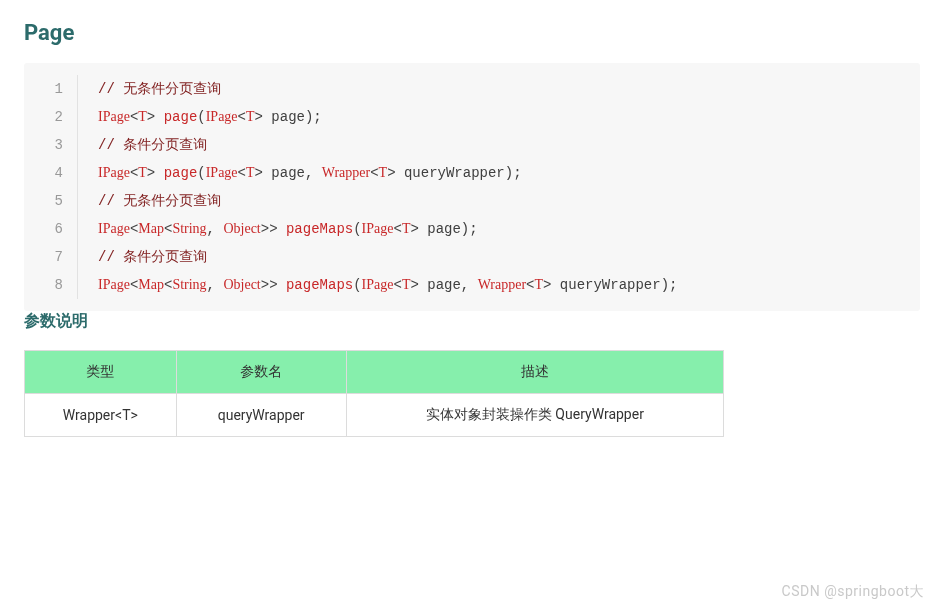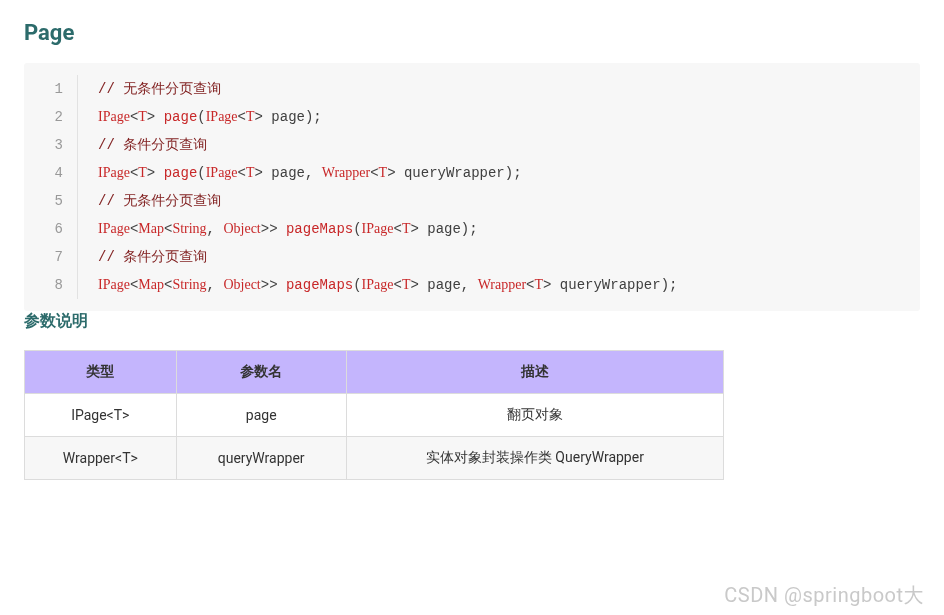--- a/index.html
+++ b/index.html
@@ -58,30 +58,30 @@
       width: 700px;
     }
     table.params-table th, table.params-table td {
       border: 1px solid #dcdcdc;
       padding: 12px 10px;
       text-align: center;
       font-size: 14px;
       color: #333;
     }
     table.params-table th {
-      font-weight: 700;
-      background: #c4b5fd;
+      font-weight: 400;
+      background: #86efac;
     }
     table.params-table tr:nth-child(even) td { background: #f7f7f7; }
     .watermark {
       position: fixed;
       right: 20px;
-      bottom: 6px;
+      bottom: 14px;
       color: #c9c9c9;
-      font-size: 20px;
+      font-size: 14px;
       letter-spacing: 0.5px;
     }
   </style>
 </head>
 <body>
 
 <h2 class="main-heading">Page</h2>
 
 <div class="code-block">
   <div class="gutter" id="gutter">
@@ -102,25 +102,20 @@
 <table class="params-table">
   <thead>
     <tr>
       <th>类型</th>
       <th>参数名</th>
       <th>描述</th>
     </tr>
   </thead>
   <tbody id="params-body">
       <tr>
-        <td>IPage&lt;T&gt;</td>
-        <td>page</td>
-        <td>翻页对象</td>
-      </tr>
-      <tr>
         <td>Wrapper&lt;T&gt;</td>
         <td>queryWrapper</td>
         <td>实体对象封装操作类 QueryWrapper</td>
       </tr>
     </tbody>
 </table>
 
 <div class="watermark">CSDN @springboot大</div>
 
 </body></html>

